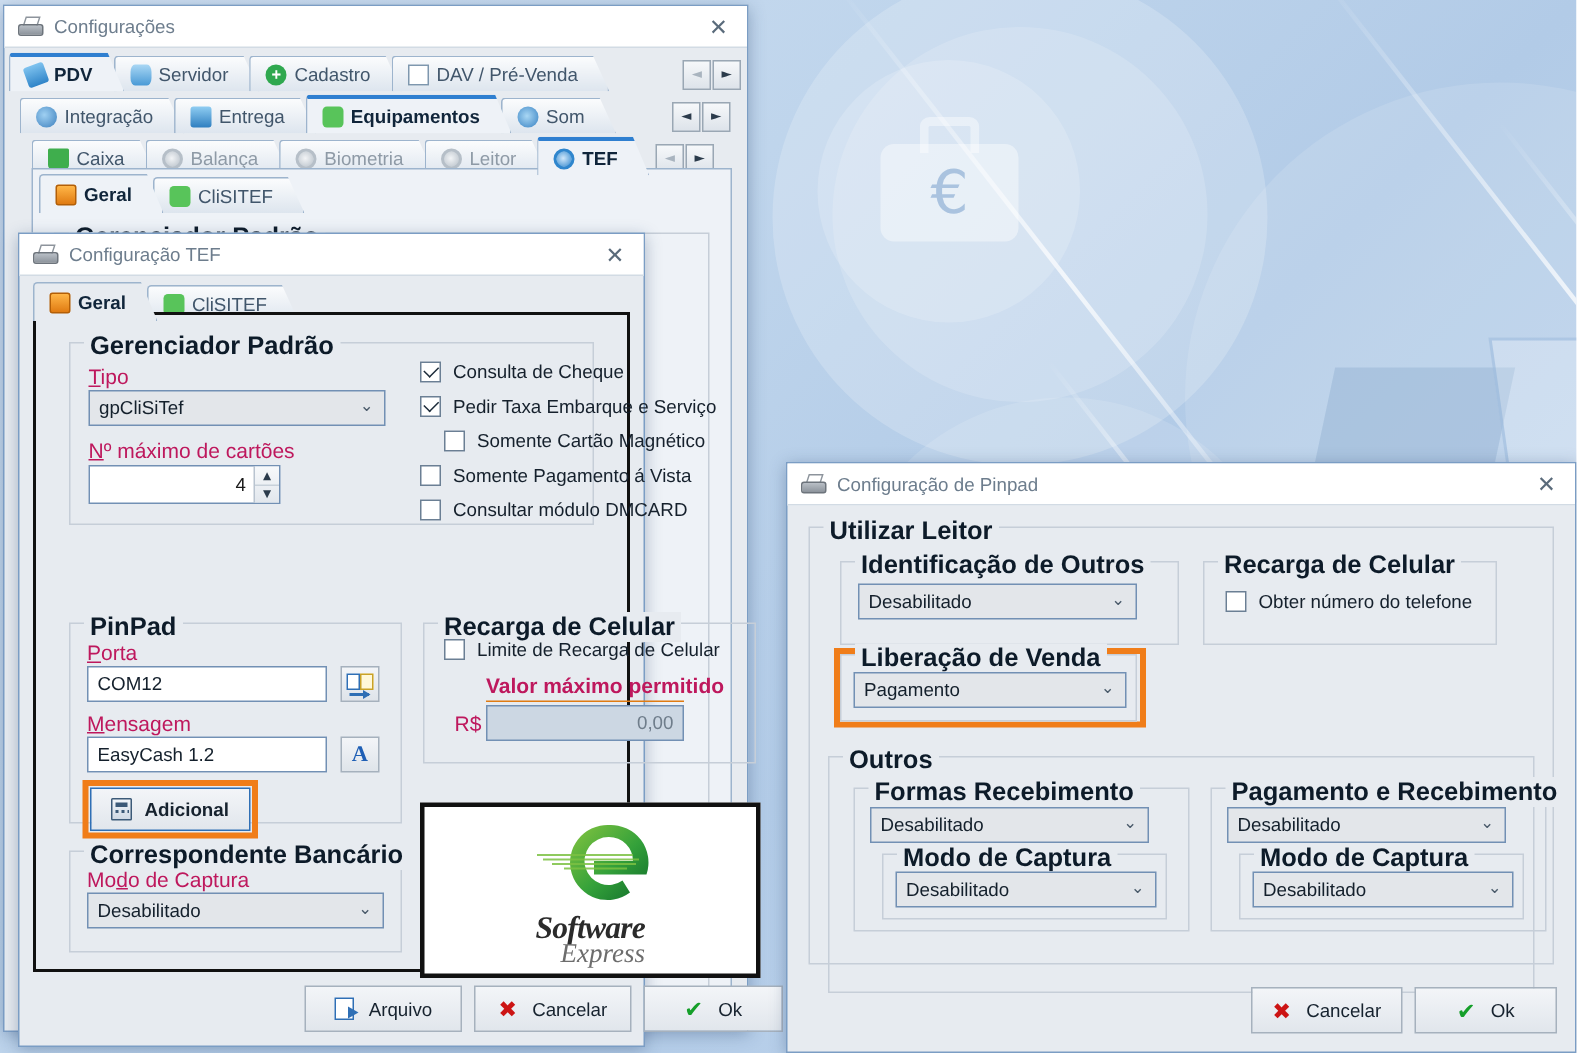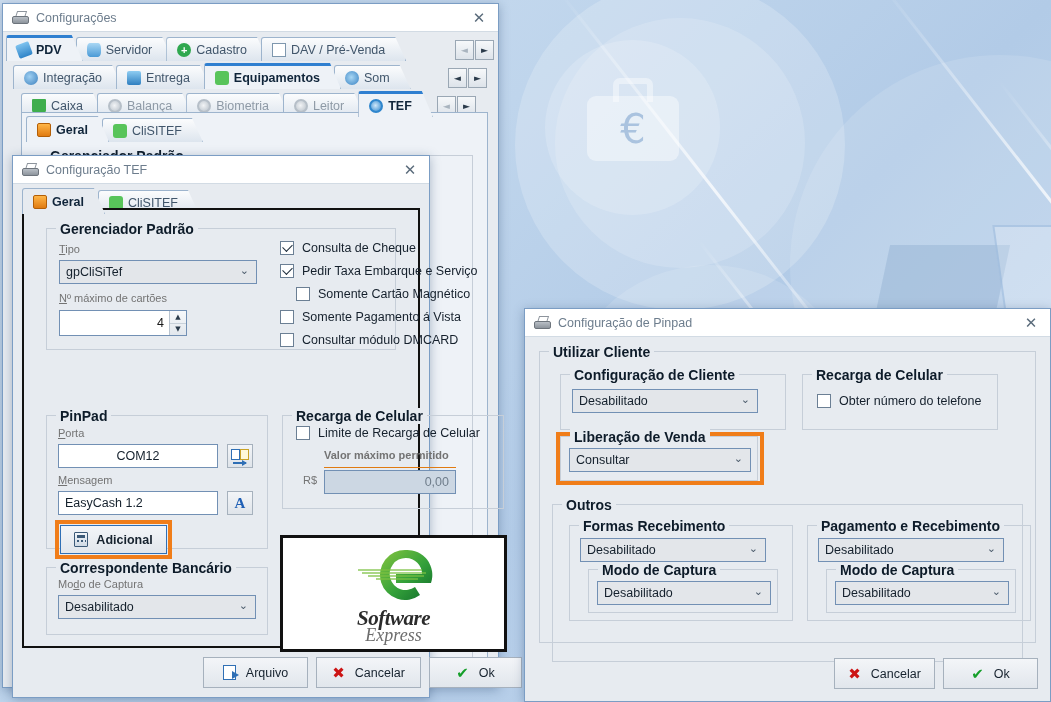--- a/index.html
+++ b/index.html
@@ -86,22 +86,22 @@
      border:2px solid #b6bfc8;}
   .i-gear-b{background:radial-gradient(circle at 45% 45%,#cfe7fa,#2f86cd);border-radius:50%;
      border:2px solid #2f86cd;}
   .i-geral{background:linear-gradient(#ffb648,#e07b12);border-radius:2px;border:1px solid #b35f07;}
 
   .panel{background:#eef2f7;border:1px solid #9db4cd;}
 
   
   .grp{position:absolute;border:1px solid #c6ced8;}
   .grp>.cap{position:absolute;top:-8px;left:9px;background:#e7ebf0;padding:0 4px;
-     font-weight:bold;font-size:14px;color:#0d1b29;white-space:nowrap;}
-  .lbl{position:absolute;font-size:11px;color:#737373;white-space:nowrap;}
+     font-weight:bold;font-size:17px;color:#0d1b29;white-space:nowrap;}
+  .lbl{position:absolute;font-size:14px;color:#be185d;white-space:nowrap;}
   .lbl u{text-decoration:underline;}
 
   
   .combo{position:absolute;height:24px;background:#e3e6ea;border:1px solid #7290b4;
      display:flex;align-items:center;padding:0 22px 0 6px;font-size:12.5px;color:#14202c;}
   .combo .arw{position:absolute;right:7px;top:50%;transform:translateY(-60%);
      color:#4b5b6b;font-size:11px;font-family:"DejaVu Sans",sans-serif;}
   .txt{position:absolute;height:24px;background:#fff;border:1px solid #7290b4;
      display:flex;align-items:center;padding:0 6px;font-size:12.5px;color:#14202c;}
   .txt.ro{background:#ccd7e3;color:#6f7d8b;justify-content:flex-end;}
@@ -151,21 +151,21 @@
        linear-gradient(#3c5a78,#3c5a78) 0 0/2px 2px no-repeat,
        linear-gradient(#3c5a78,#3c5a78) 4px 0/2px 2px no-repeat,
        linear-gradient(#3c5a78,#3c5a78) 8px 0/2px 2px no-repeat,
        linear-gradient(#3c5a78,#3c5a78) 0 4px/2px 2px no-repeat,
        linear-gradient(#3c5a78,#3c5a78) 4px 4px/2px 2px no-repeat,
        linear-gradient(#3c5a78,#3c5a78) 8px 4px/2px 2px no-repeat;}
 
   
   .logobox{position:absolute;background:#fff;border:3px solid #111;
      display:flex;flex-direction:column;align-items:center;justify-content:center;}
-  .logo-txt{text-align:center;line-height:1;margin-top:2px;}
+  .logo-txt{text-align:right;line-height:1;margin-top:2px;}
   .logo-txt .s{font-family:"Liberation Serif",serif;font-style:italic;font-weight:bold;
      font-size:21px;color:#2b2b2b;letter-spacing:-.5px;}
   .logo-txt .e{font-family:"Liberation Serif",serif;font-style:italic;font-size:18px;
      color:#6d6d6d;display:block;margin-top:-3px;}
 
   .under{position:absolute;height:1px;background:#e07b12;}
 </style>
 </head>
 <body>
 
@@ -347,21 +347,21 @@
       <div class="cbrow" style="left:233px;top:104px;">
         <span class="cbox"></span>
         <span>Consultar módulo DMCARD</span>
         </div>
     </div>
 
     <div class="grp" style="left:22px;top:205px;width:222px;height:134px;">
       <span class="cap">PinPad</span>
 
       <span class="lbl" style="left:11px;top:11px;"><u>P</u><span>orta</span></span>
-      <div class="txt" style="left:11px;top:28px;width:160px;justify-content:center;">
+      <div class="txt" style="left:11px;top:28px;width:160px;">
         <span>COM12</span>
         </div>
       <div class="sqbtn" style="left:180px;top:28px;">
         <span class="g-copy">
           <i class="d1"></i>
             <i class="d2"></i>
             <i class="ar"></i>
           </span>
       </div>
 
@@ -448,43 +448,43 @@
   <div class="titlebar">
     <span class="tb-icon">
       <span class="paper"></span>
         <span class="body"></span>
     </span>
     <span class="tb-title">Configuração de Pinpad</span>
     <span class="tb-close">✕</span>
   </div>
 
   <div class="grp" style="left:14px;top:42px;right:14px;height:292px;">
-    <span class="cap">Utilizar Cliente</span>
+    <span class="cap">Utilizar Leitor</span>
 
     <div class="grp" style="left:20px;top:22px;width:226px;height:56px;">
-      <span class="cap">Configuração de Cliente</span>
+      <span class="cap">Identificação de Outros</span>
       <div class="combo" style="left:11px;top:14px;width:186px;">
         <span>Desabilitado</span>
         <span class="arw">⌄</span>
       </div>
     </div>
 
     <div class="grp" style="left:262px;top:22px;width:196px;height:56px;">
       <span class="cap">Recarga de Celular</span>
       <div class="cbrow" style="left:14px;top:19px;">
         <span class="cbox"></span>
         <span>Obter número do telefone</span>
       </div>
     </div>
 
     <div class="hl" style="left:16px;top:80px;width:208px;height:53px;"></div>
     <div class="grp" style="left:20px;top:84px;width:198px;height:45px;border-color:#c6ced8;background:#e7ebf0;">
       <span class="cap">Liberação de Venda</span>
       <div class="combo" style="left:8px;top:11px;width:182px;">
-        <span>Consultar</span>
+        <span>Pagamento</span>
         <span class="arw">⌄</span>
       </div>
     </div>
 
     <div class="grp" style="left:12px;top:152px;right:12px;height:158px;">
       <span class="cap">Outros</span>
 
       <div class="grp" style="left:16px;top:20px;width:224px;height:96px;">
         <span class="cap">Formas Recebimento</span>
         <div class="combo" style="left:10px;top:12px;width:186px;">

